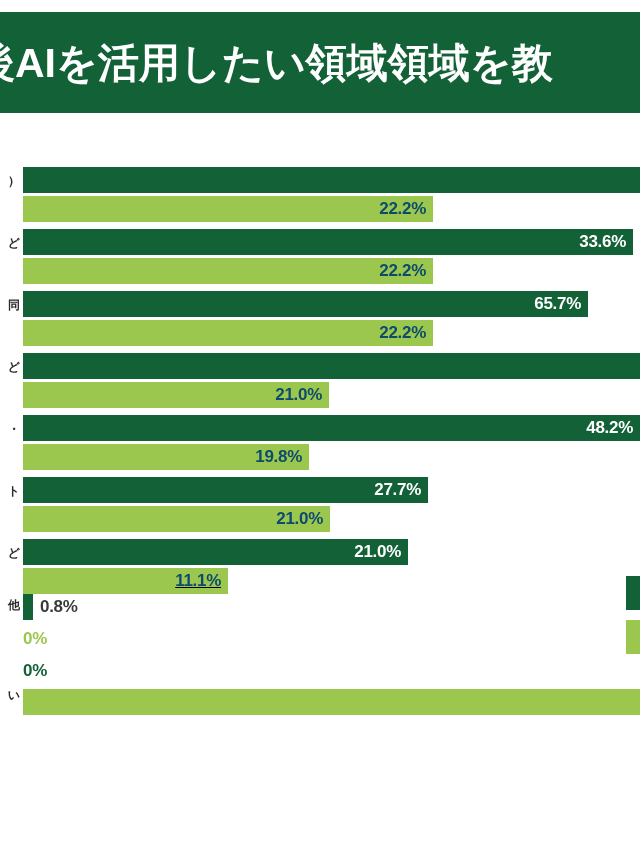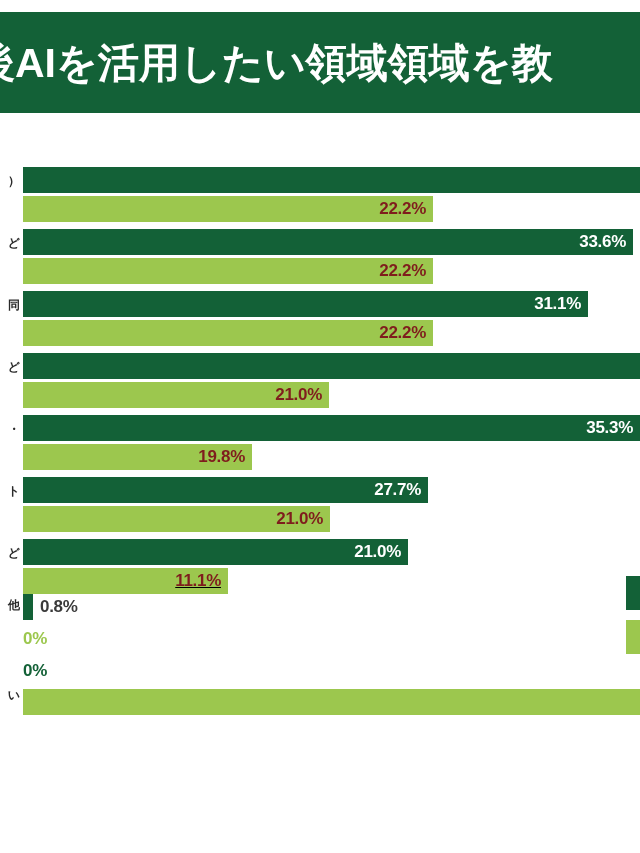--- a/index.html
+++ b/index.html
@@ -42,21 +42,21 @@
     display:flex; align-items:center; justify-content:flex-end;
   }
   .bar.dark  { background:#136137; }
   .bar.light { background:#9cc74e; }
 
   .bar-label {
     font-size:17px; font-weight:bold; letter-spacing:-0.3px;
     padding-right:7px; white-space:nowrap;
   }
   .bar.dark  > .bar-label { color:#ffffff; }
-  .bar.light > .bar-label { color:#7f1d1d; }
+  .bar.light > .bar-label { color:#0c4a6e; }
 
   
   .textval {
     position:absolute; left:23px; top:0; height:26px;
     display:flex; align-items:center;
     font-size:17px; font-weight:bold; letter-spacing:-0.3px; white-space:nowrap;
   }
   .textval.dark  { color:#136137; }
   .textval.light { color:#9cc74e; }
 
@@ -124,21 +124,21 @@
         <div class="bar light" style="width:410px;">
           <span class="bar-label">22.2%</span>
         </div>
       </div>
     </div>
 
     <div class="row" style="height:62px;">
       <div class="cat" style="top:14px;">同</div>
       <div class="barline" style="position:absolute; top:7px;">
         <div class="bar dark" style="width:565px;">
-          <span class="bar-label">31.1%</span>
+          <span class="bar-label">65.7%</span>
         </div>
       </div>
       <div class="barline" style="position:absolute; top:36px;">
         <div class="bar light" style="width:410px;">
           <span class="bar-label">22.2%</span>
         </div>
       </div>
     </div>
 
     <div class="row" style="height:62px;">
@@ -152,25 +152,25 @@
         <div class="bar light" style="width:306px;">
           <span class="bar-label">21.0%</span>
         </div>
       </div>
     </div>
 
     <div class="row" style="height:62px;">
       <div class="cat" style="top:14px;">・</div>
       <div class="barline" style="position:absolute; top:7px;">
         <div class="bar dark" style="width:617px;">
-          <span class="bar-label">35.3%</span>
-        </div>
-      </div>
-      <div class="barline" style="position:absolute; top:36px;">
-        <div class="bar light" style="width:229px;">
+          <span class="bar-label">48.2%</span>
+        </div>
+      </div>
+      <div class="barline" style="position:absolute; top:36px;">
+        <div class="bar light" style="width:286px;">
           <span class="bar-label">19.8%</span>
         </div>
       </div>
     </div>
 
     <div class="row" style="height:62px;">
       <div class="cat" style="top:14px;">ト</div>
       <div class="barline" style="position:absolute; top:7px;">
         <div class="bar dark" style="width:405px;align-items:center;">
           <span class="bar-label">27.7%</span>

